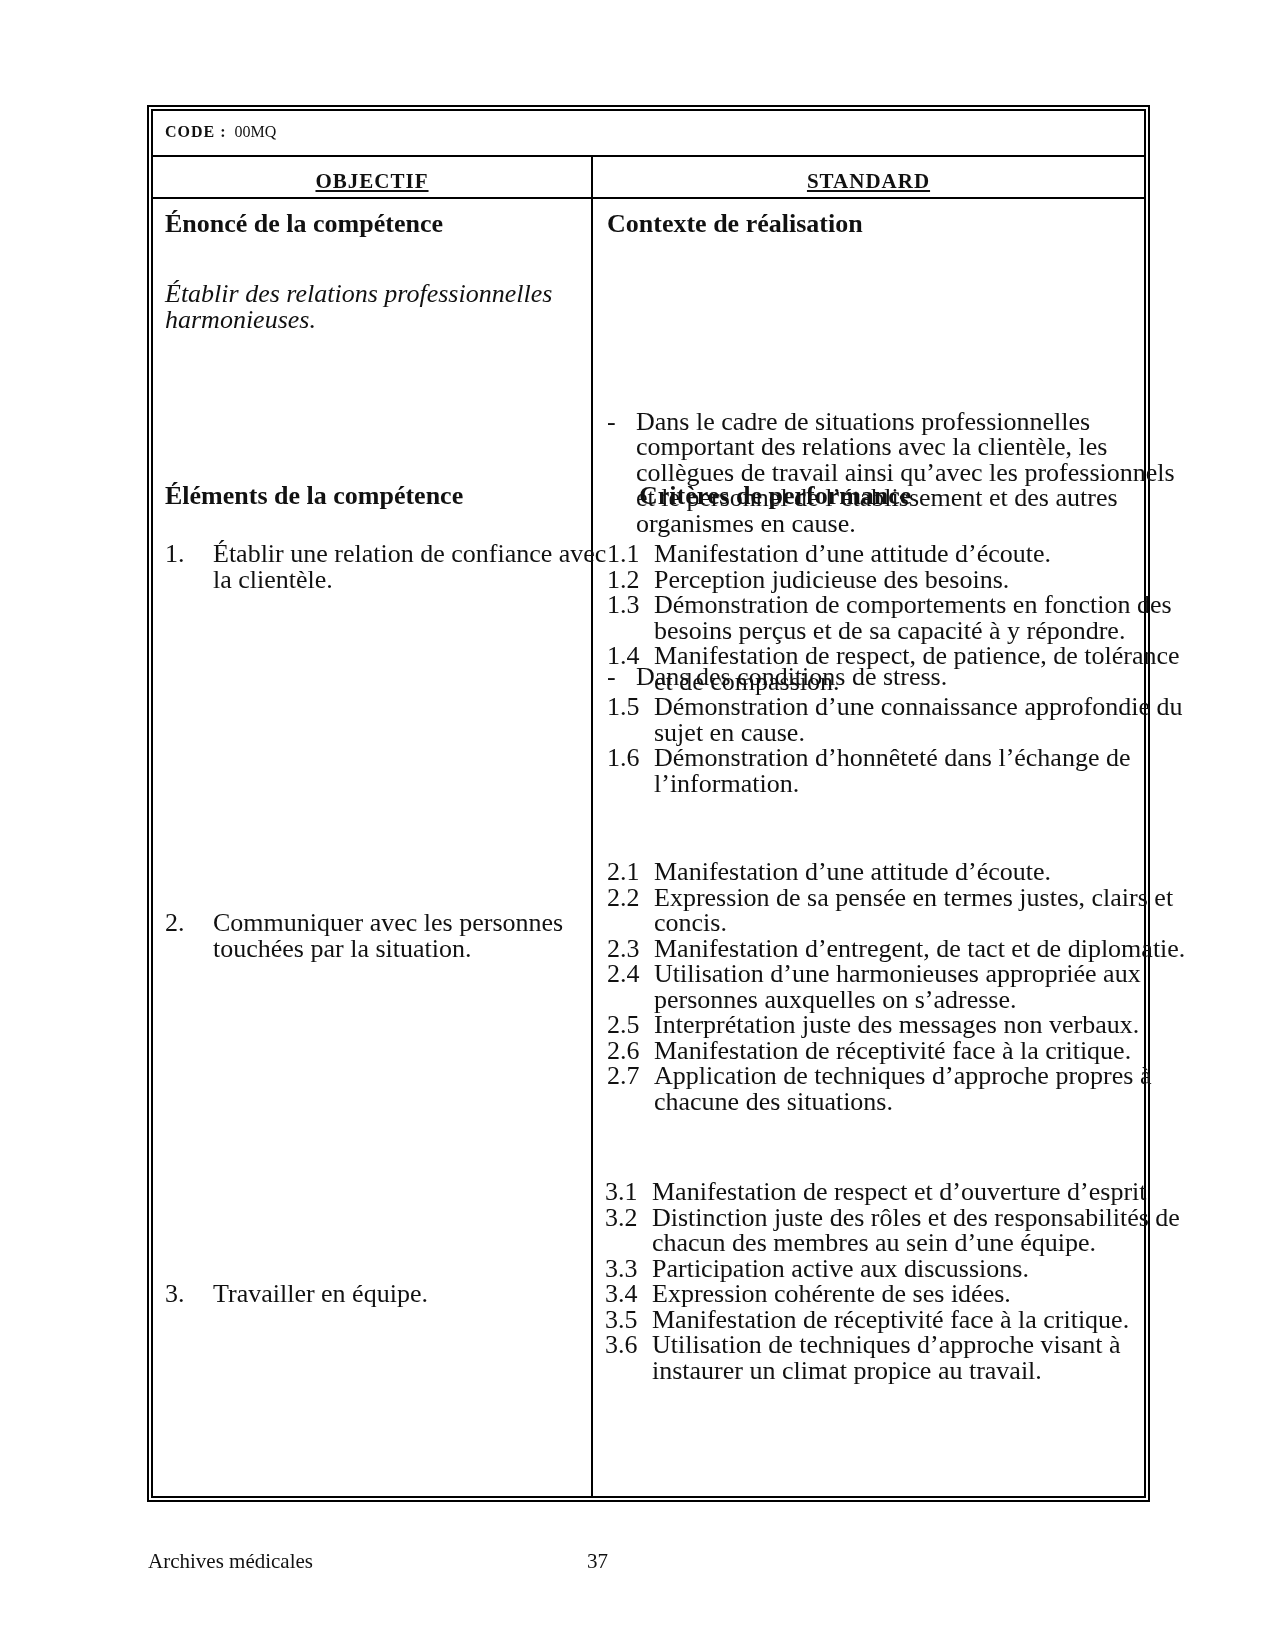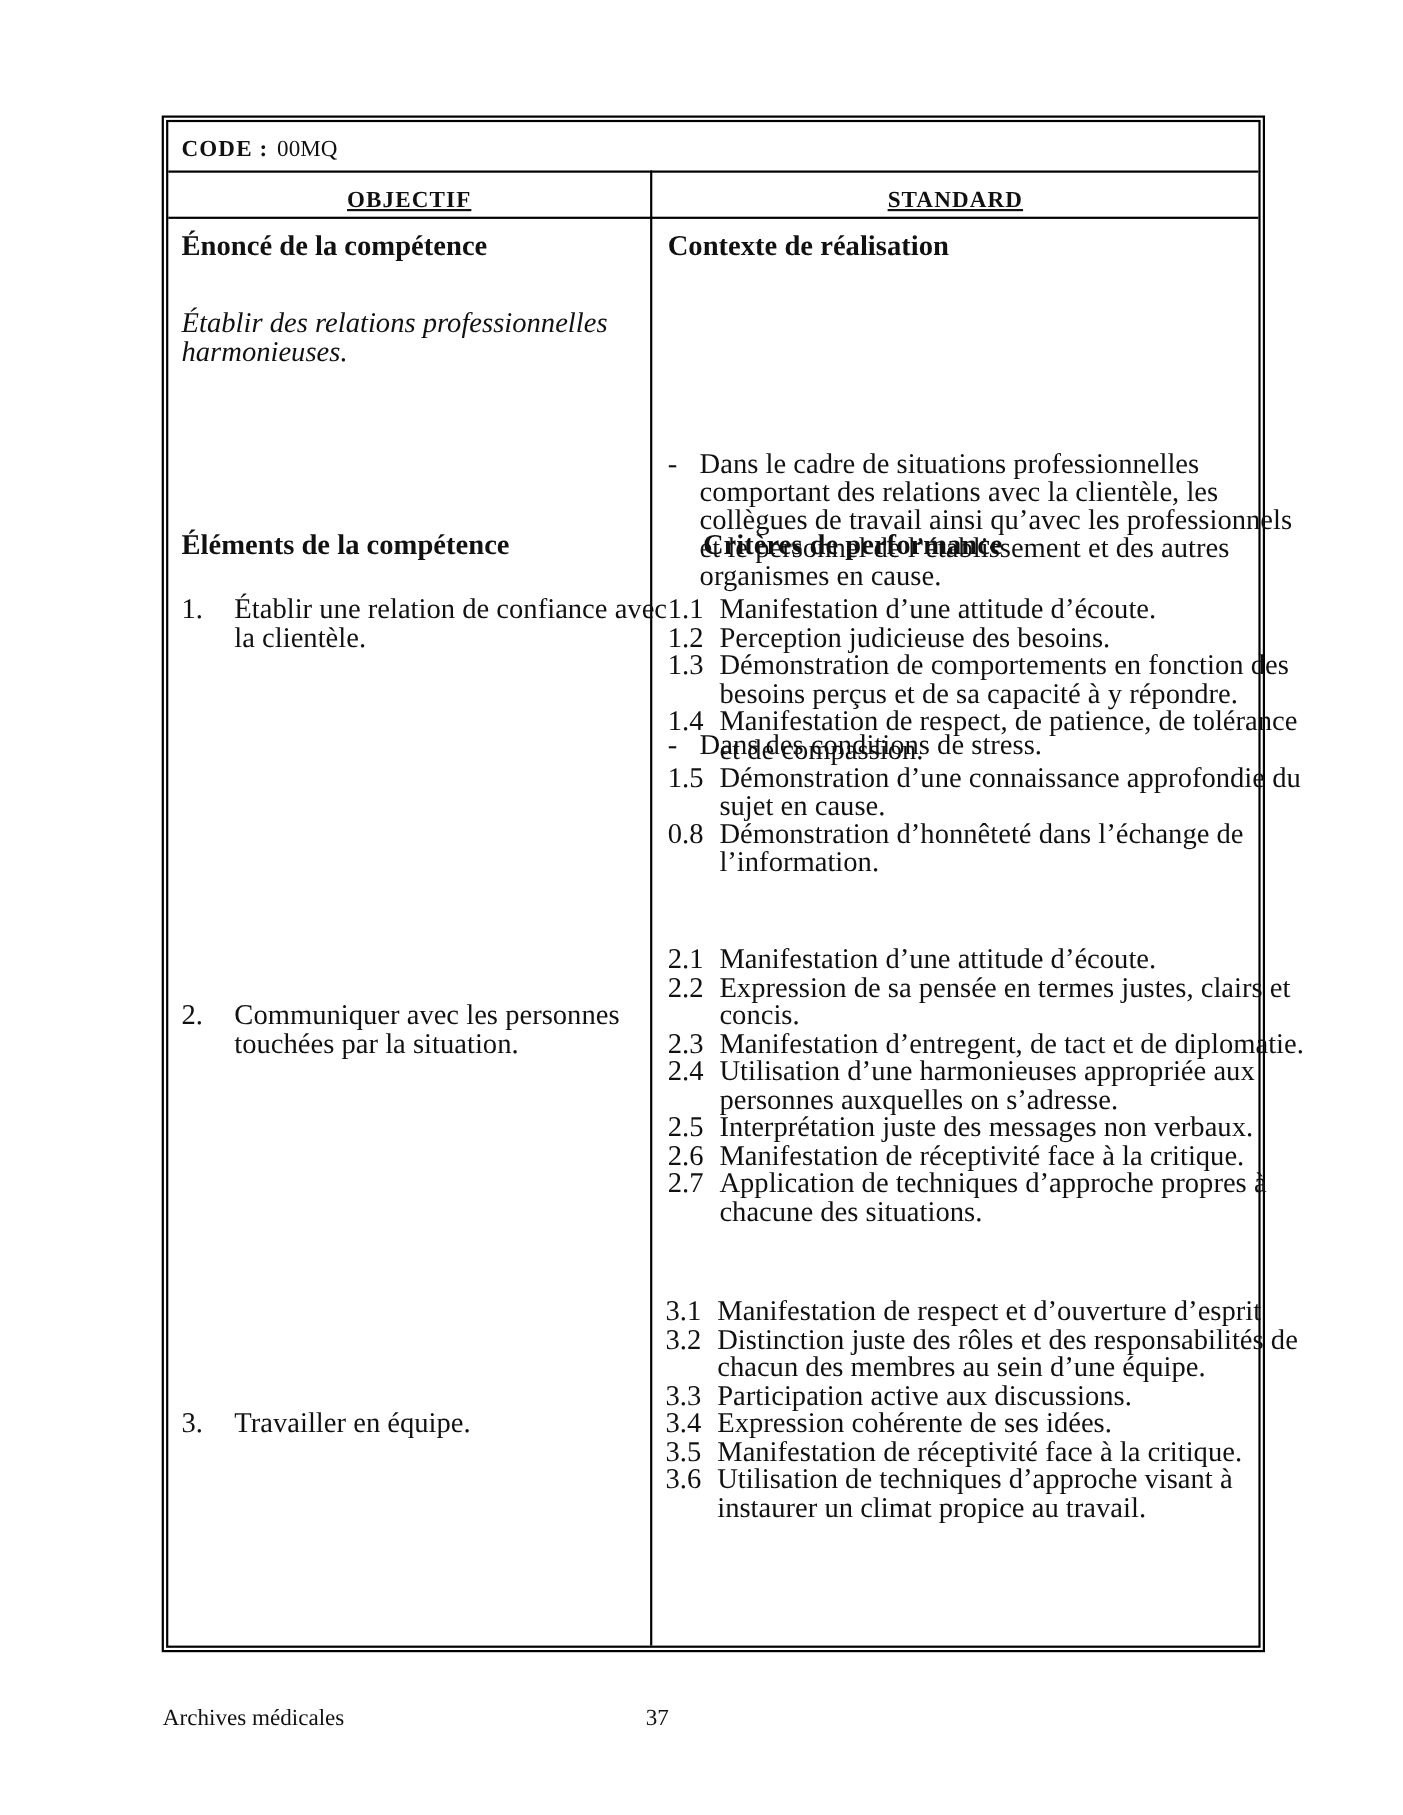--- a/index.html
+++ b/index.html
@@ -4,21 +4,21 @@
 <style>
   html, body { margin: 0; padding: 0; background: #ffffff; }
   body { width: 1275px; height: 1650px; position: relative; overflow: hidden;
          font-family: "Liberation Serif", "DejaVu Serif", serif; color: #111; }
   .frame { position: absolute; left: 147px; top: 105px; width: 1003px; height: 1397px;
            border: 2px solid #000; box-sizing: border-box; }
   .inner { position: absolute; left: 2px; top: 2px; right: 2px; bottom: 2px;
            border: 2px solid #000; }
   .hline { position: absolute; left: 0; right: 0; background: #000; }
   .vline { position: absolute; width: 2px; background: #000; }
-  .code { position: absolute; left: 12px; top: 12px; font-size: 21px; }
+  .code { position: absolute; left: 12px; top: 12px; font-size: 16px; }
   .code b { letter-spacing: 1px; margin-right: 8px; }
   .colhead { position: absolute; top: 50px; height: 40px; line-height: 40px;
              font-weight: bold; font-size: 21px; letter-spacing: 1px; text-align: center; text-decoration: underline; }
   .txt { position: absolute; font-size: 26px; line-height: 25.5px; white-space: nowrap; }
   .bold { font-weight: bold; }
   .item { position: relative; padding-left: 47px; }
   .item .num { position: absolute; left: 0; top: 0; }
   .elem { position: relative; padding-left: 48px; }
   .elem .num { position: absolute; left: 0; top: 0; }
   .bullet { position: relative; padding-left: 29px; }
@@ -97,21 +97,21 @@
       <span class="num">1.4</span>
       <div>Manifestation de respect, de patience, de tolérance</div>
       <div>et de compassion.</div>
     </div>
   <div class="item">
       <span class="num">1.5</span>
       <div>Démonstration d’une connaissance approfondie du</div>
       <div>sujet en cause.</div>
     </div>
   <div class="item">
-      <span class="num">0.8</span>
+      <span class="num">1.6</span>
       <div>Démonstration d’honnêteté dans l’échange de</div>
       <div>l’information.</div>
     </div>
 </div>
 
 <div class="txt" style="left:607px;top:859px;">
   <div class="item">
       <span class="num">2.1</span>
       <div>Manifestation d’une attitude d’écoute.</div>
     </div>

